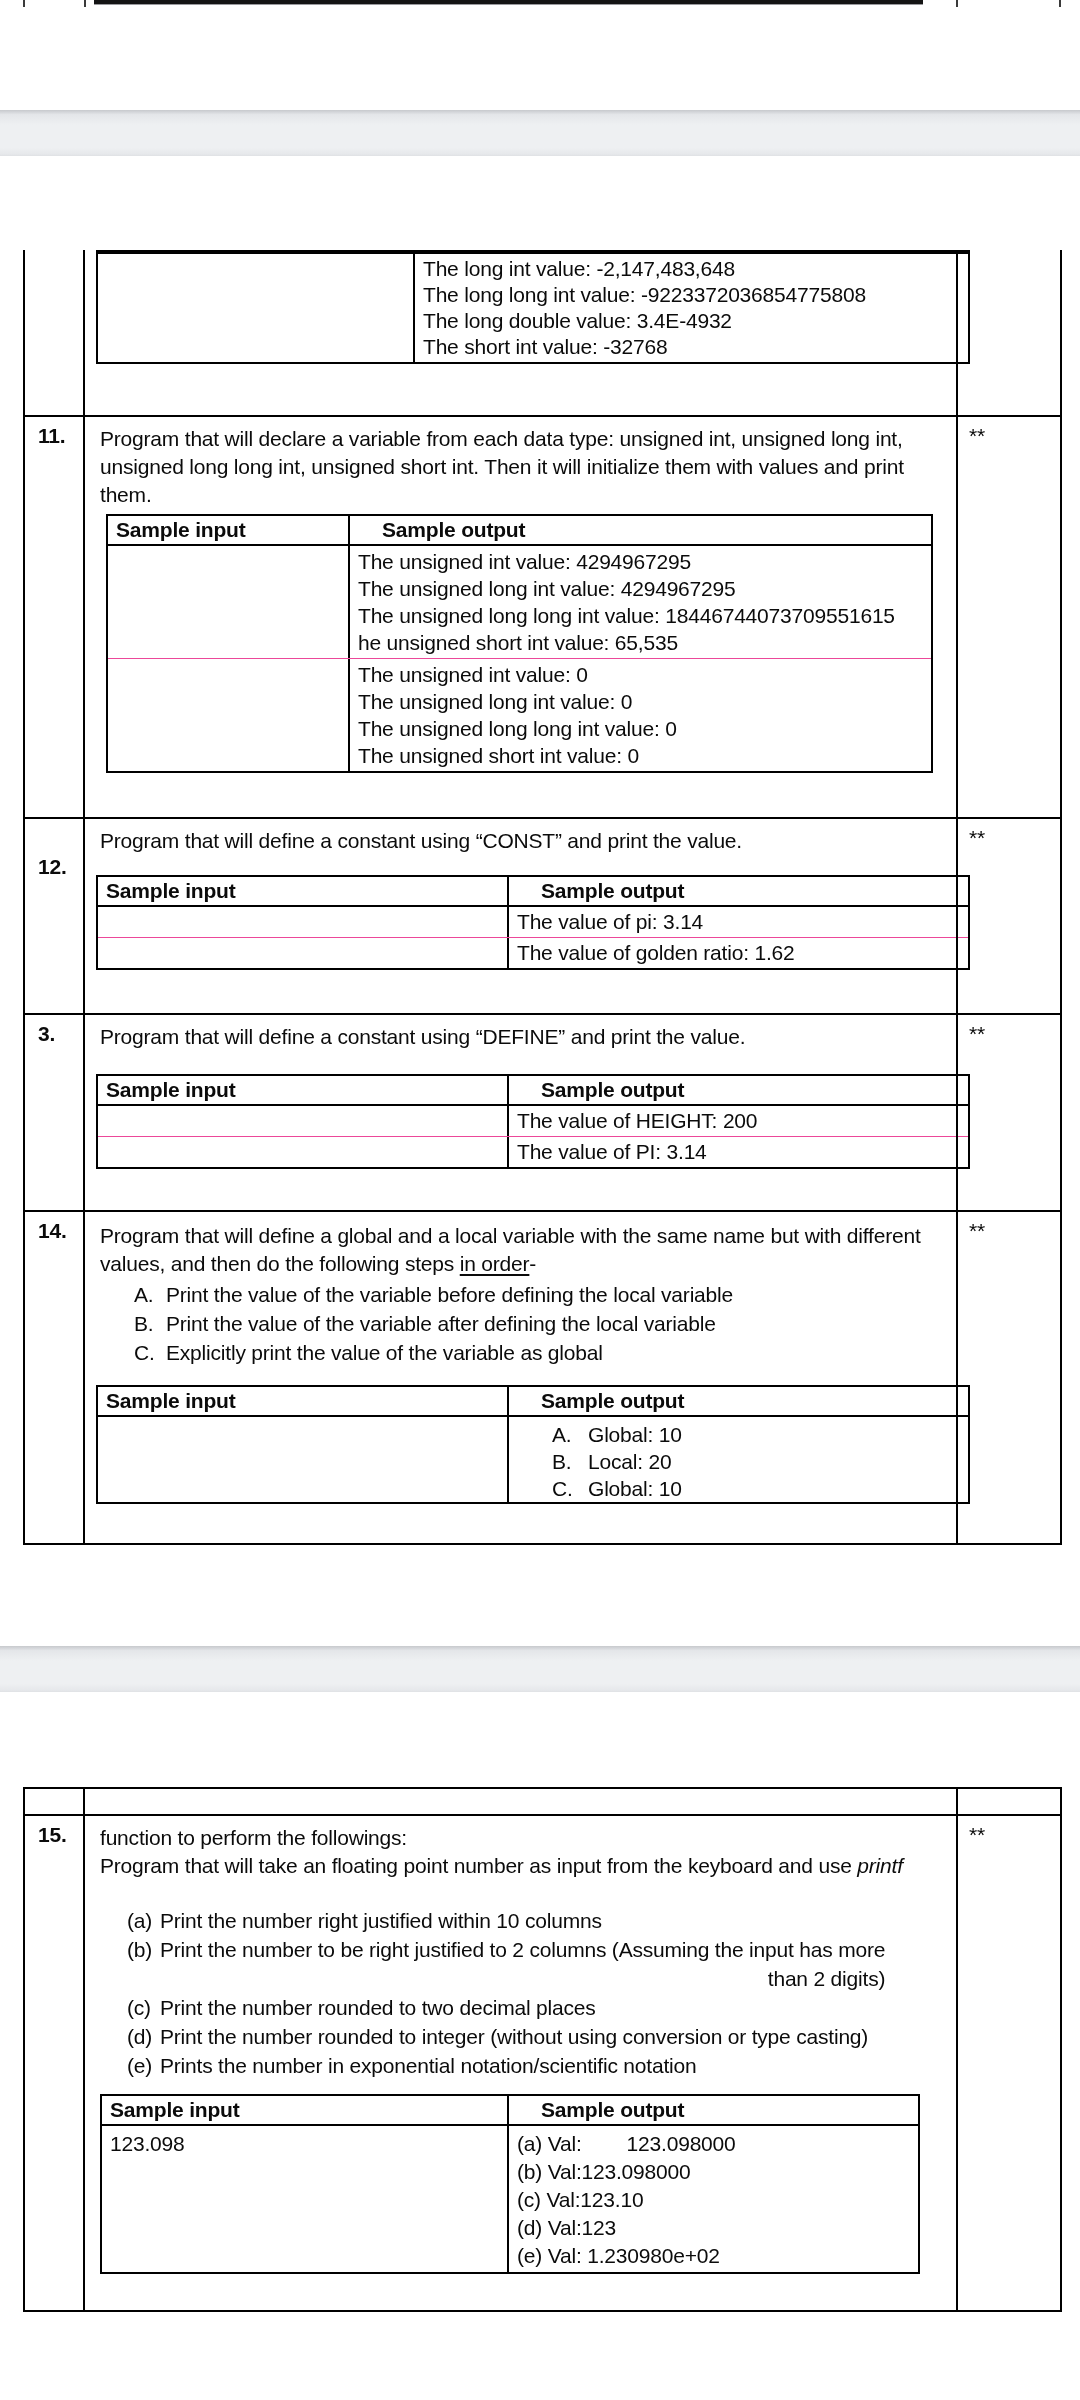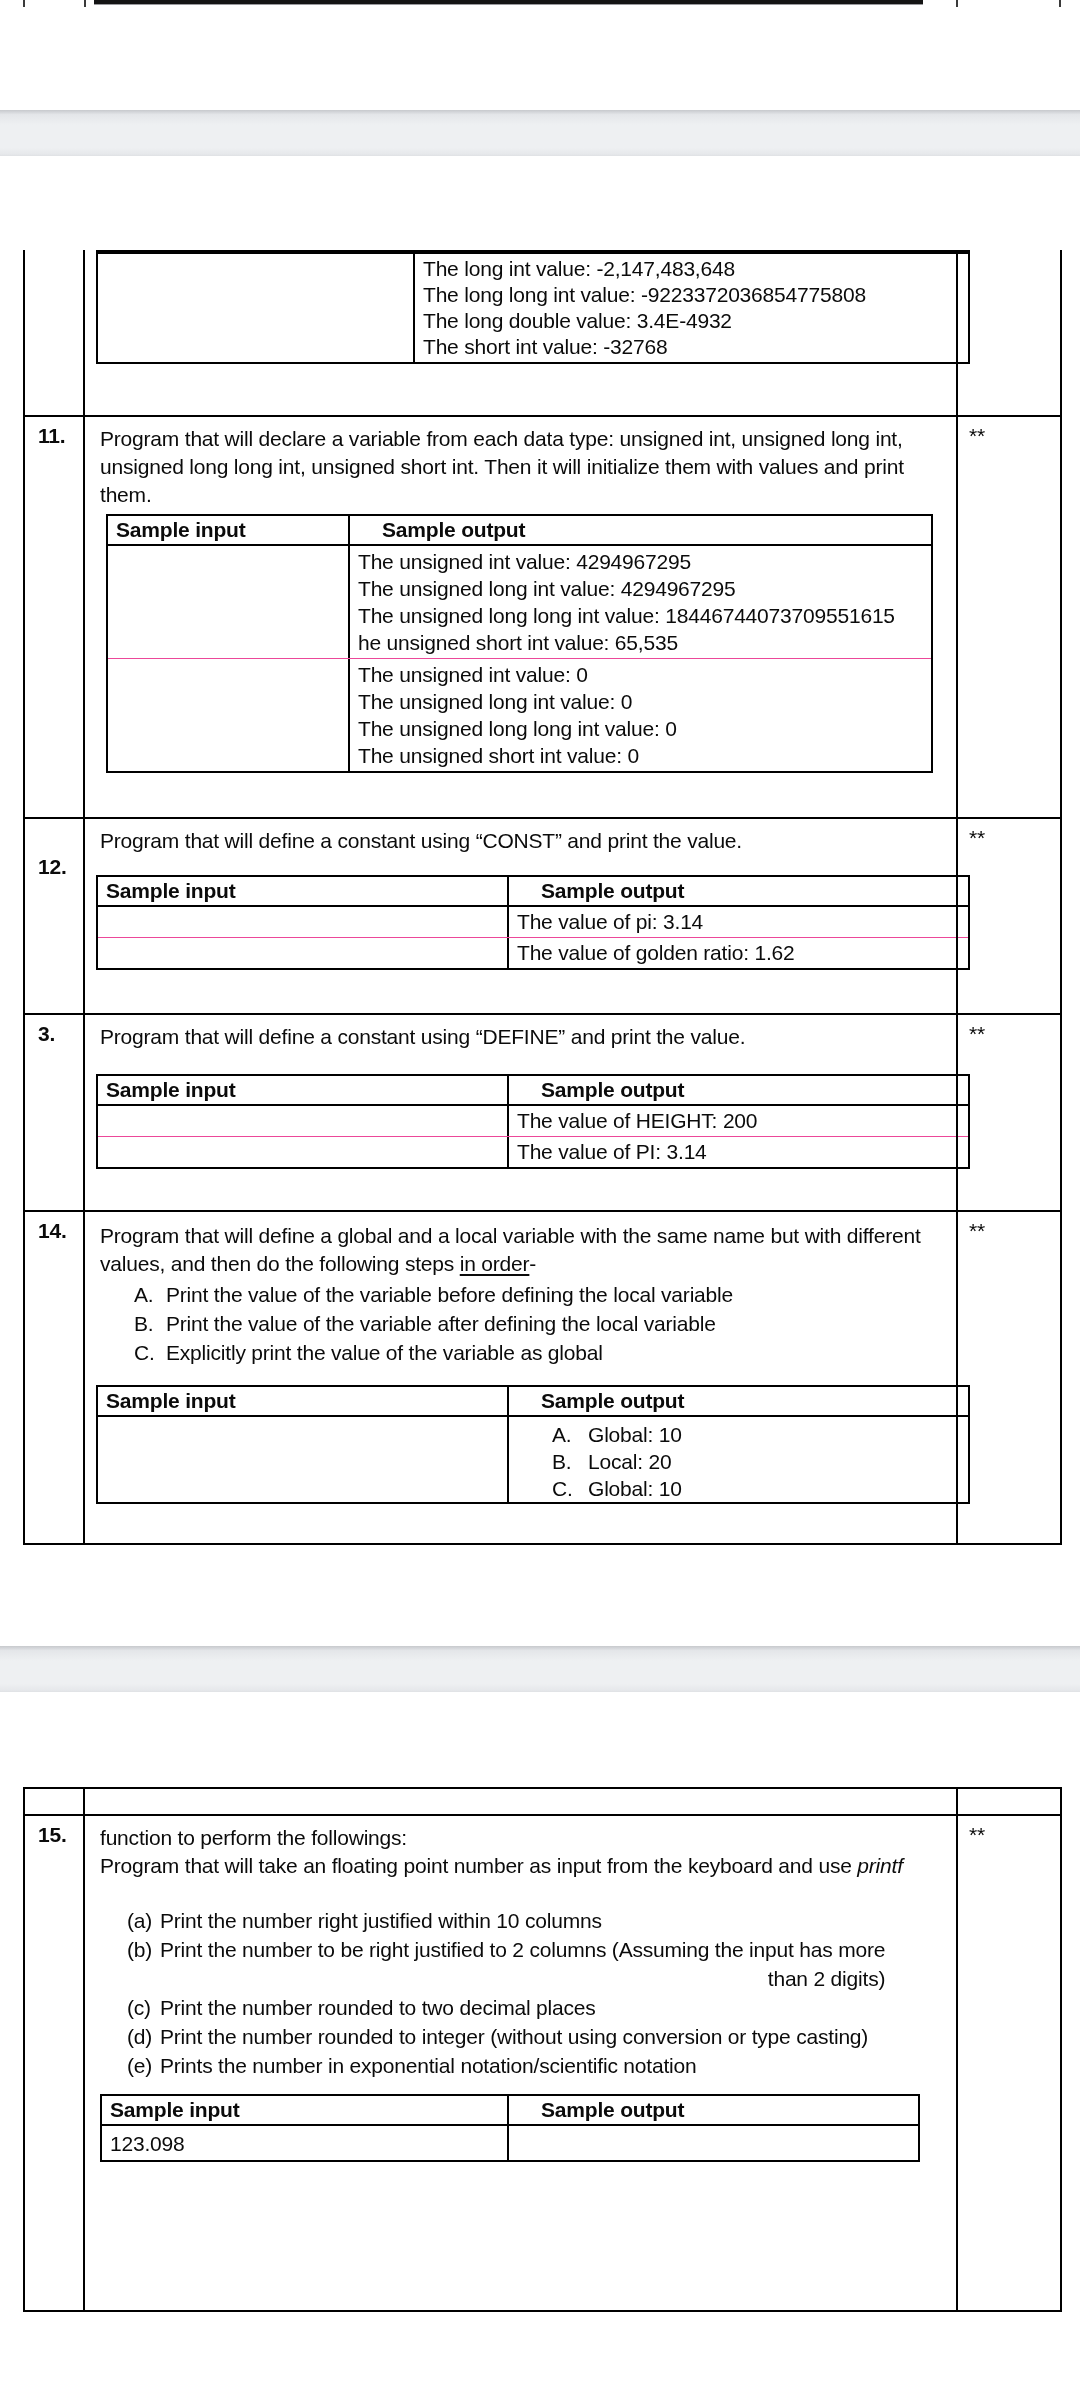--- a/index.html
+++ b/index.html
@@ -282,20 +282,27 @@
               <span class="t">Prints the number in exponential notation/scientific notation</span>
             </div>
         </div>
         <div class="itable it15">
           <div class="hrow">
             <div class="icol1">Sample input</div>
             <div class="icol2">Sample output</div>
           </div>
           <div class="drow">
             <div class="icol1 cell-lines">123.098</div>
+            <div class="icol2 cell-lines">
+              <div class="pre">(a) Val:        123.098000</div>
+              <div class="pre">(b) Val:123.098000</div>
+              <div class="pre">(c) Val:123.10</div>
+              <div class="pre">(d) Val:123</div>
+              <div class="pre">(e) Val: 1.230980e+02</div>
+            </div>
           </div>
         </div>
       </div>
       <div class="c-mark">**</div>
     </div>
   </div>
 
 </div>
 
 </body></html>

